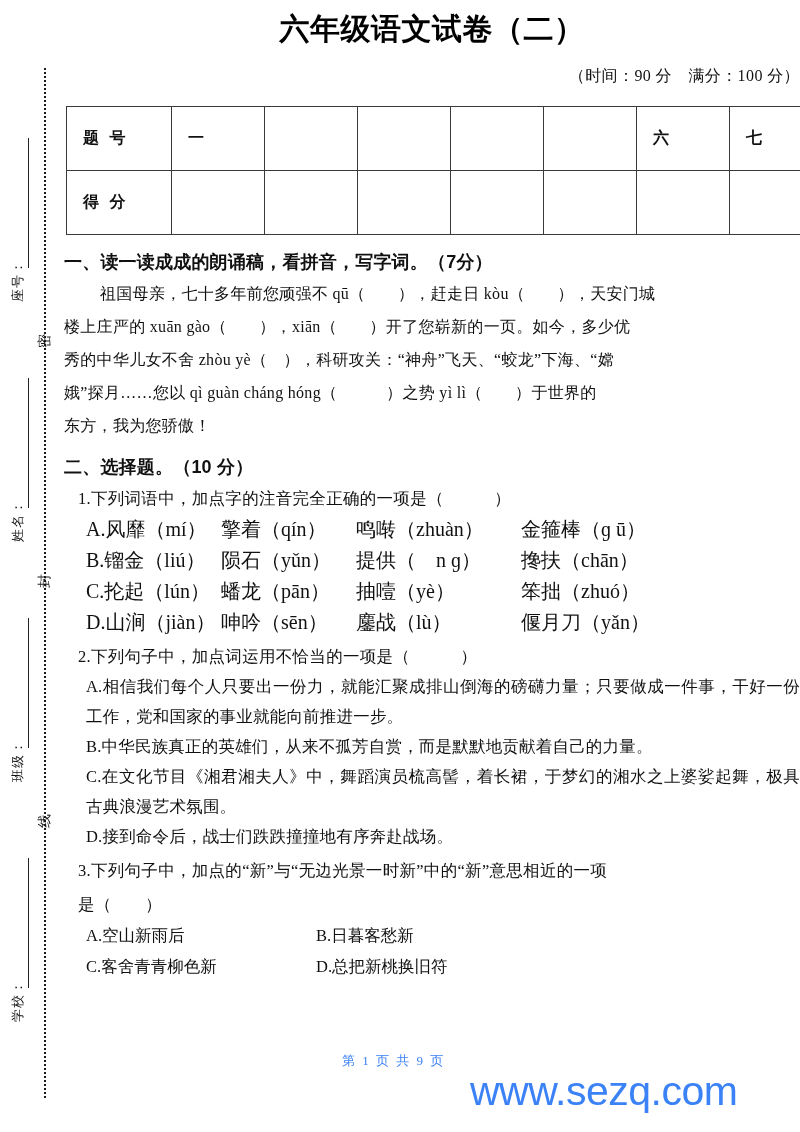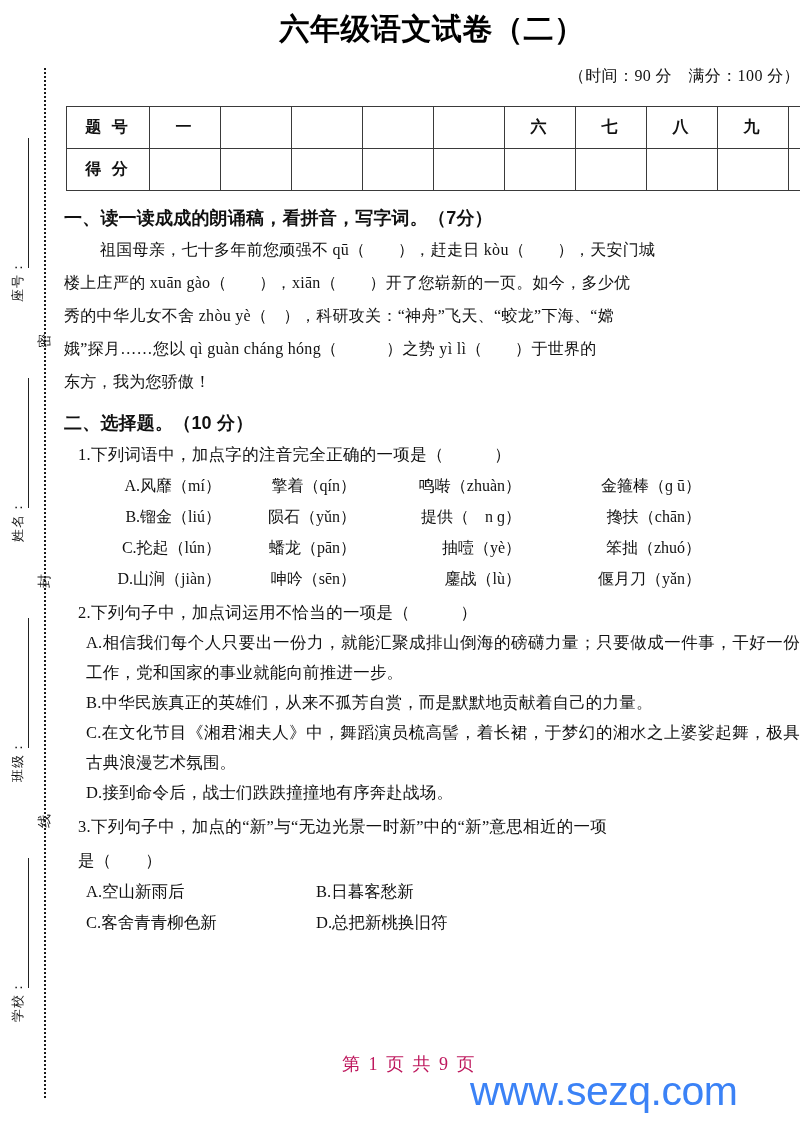--- a/index.html
+++ b/index.html
@@ -123,27 +123,27 @@
   
   table.score {
     border-collapse: collapse;
     margin: 18px 0 0 2px;
     width: 676px;
     table-layout: fixed;
   }
   table.score td {
     border: 1.2px solid #3a3a3a;
     height: 31px;
-    text-align: center;
+    text-align: left;
     vertical-align: middle;
     font-size: 16px;
     font-weight: bold;
     font-family: "Liberation Sans", sans-serif;
     letter-spacing: 3px;
-    padding: 5px;
+    padding: 16px;
   }
   table.score td.hdr { width: 72px; }
   table.score td.cell { width: 60px; }
   table.score td.total { width: 66px; }
 
   
   .sec-head {
     font-family: "Liberation Sans", "DejaVu Sans", sans-serif;
     font-weight: bold;
     font-size: 18px;
@@ -169,22 +169,21 @@
     font-size: 16.5px;
     line-height: 30px;
     letter-spacing: 0.2px;
     margin: 0 0 0 22px;
   }
   .opt.flowtext { margin-left: 22px; text-align: justify; }
   .opt-row {
     display: flex;
     margin-left: 22px;
     line-height: 31px;
-    font-size: 16px;
-    text-align: right;
+    font-size: 20px;
   }
   .opt-row .c {
     display: block;
   }
   .opt-row .c0 { width: 135px; }
   .opt-row .c1 { width: 135px; }
   .opt-row .c2 { width: 165px; }
   .opt-row .c3 { width: 180px; }
   .two-col {
     display: flex;
@@ -195,23 +194,23 @@
   .two-col .a { width: 230px; }
 
   
   .footer {
     position: absolute;
     left: 64px;
     top: 1052px;
     width: 736px;
     text-align: left;
     padding-left: 278px;
-    font-size: 18px;
+    font-size: 13px;
     letter-spacing: 2px;
-    color: #be185d;
+    color: #3b82f6;
     box-sizing: border-box;
   }
   .watermark {
     position: absolute;
     left: 470px;
     top: 1068px;
     font-family: "Liberation Sans", "DejaVu Sans", sans-serif;
     font-size: 41px;
     color: #3b82f6;
     letter-spacing: -0.5px;

